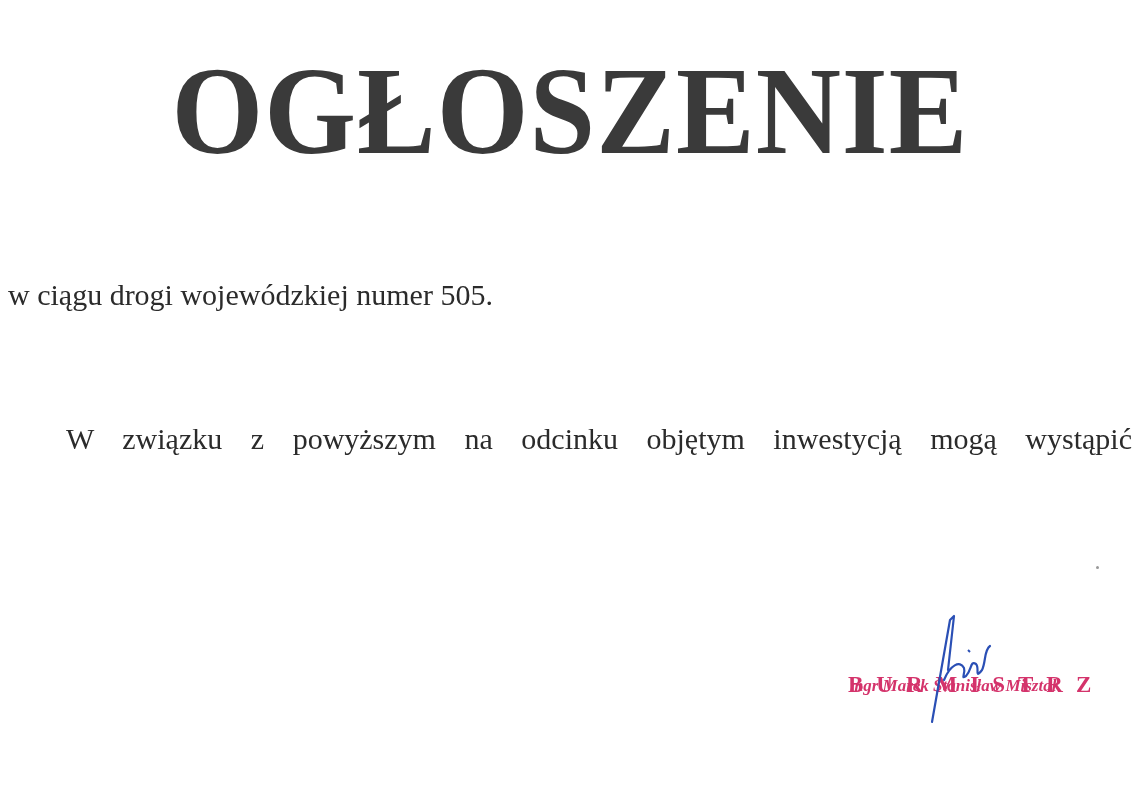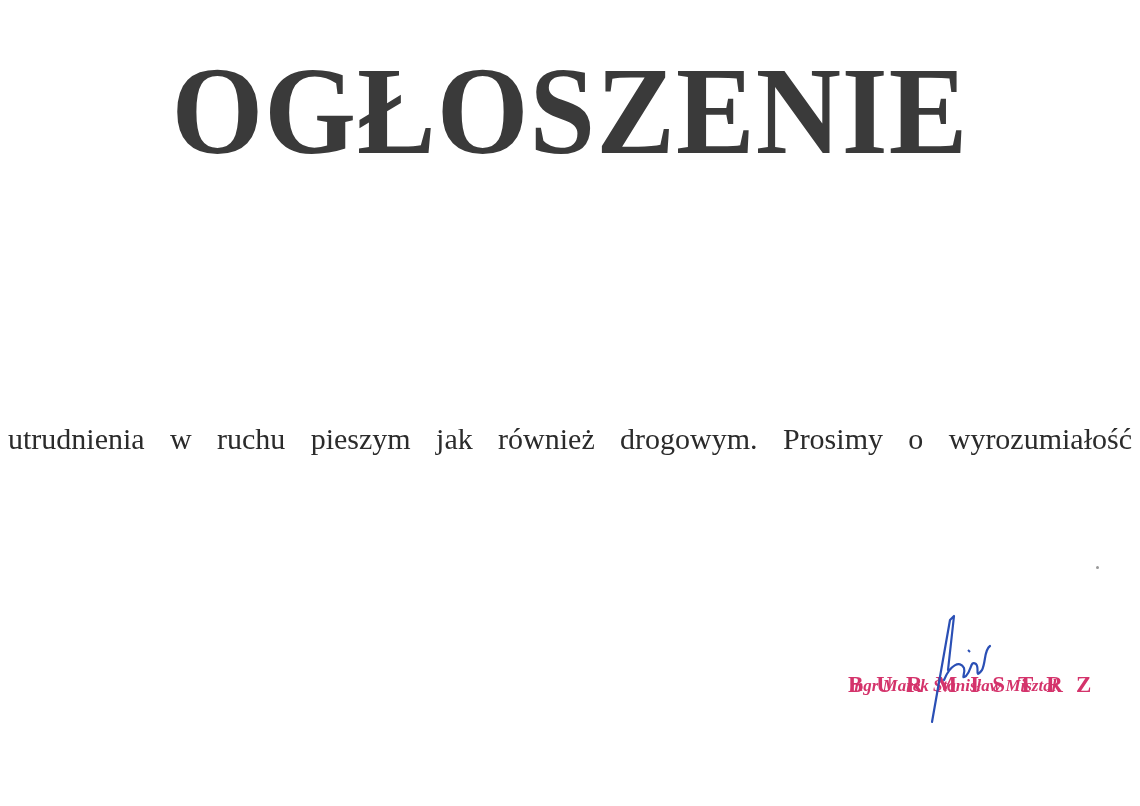--- a/index.html
+++ b/index.html
@@ -33,24 +33,25 @@
     }
     .signature { position: absolute; left: 90px; top: -10px; width: 80px; height: 120px; }
     .dot { position: absolute; left: 1096px; top: 566px; width: 3px; height: 3px; background: #999; border-radius: 50%; }
   </style>
 </head>
 <body>
 
 <div class="title">OGŁOSZENIE</div>
 
 <div class="para" id="p1">
+  <span class="line">w ciągu drogi wojewódzkiej numer 505.</span>
 </div>
 
 <div class="para" id="p2">
-  <span class="line justify">utrudnienia w ruchu pieszym jak również drogowym. Prosimy o wyrozumiałość</span>
+  <span class="line justify indent">W związku z powyższym na odcinku objętym inwestycją mogą wystąpić</span>
 </div>
 
 <div class="dot"></div>
 
 <div class="sig-block">
   <div class="sig-title">BURMISTRZ</div>
   <div class="sig-name">mgr Marek Stanisław Misztal</div>
   <svg class="signature" viewBox="0 0 80 120">
     <path d="M12 112 L30 10 L34 6 L28 60 M24 70 C30 55, 40 50, 44 58 C46 64, 40 70, 46 66 C52 60, 50 50, 56 54 C60 58, 54 70, 62 60 C66 52, 64 40, 70 36" fill="none" stroke="#2a4fb5" stroke-width="2.2" stroke-linecap="round" stroke-linejoin="round"></path>
     <path d="M48 40 L50 42" stroke="#2a4fb5" stroke-width="2" fill="none"></path>

